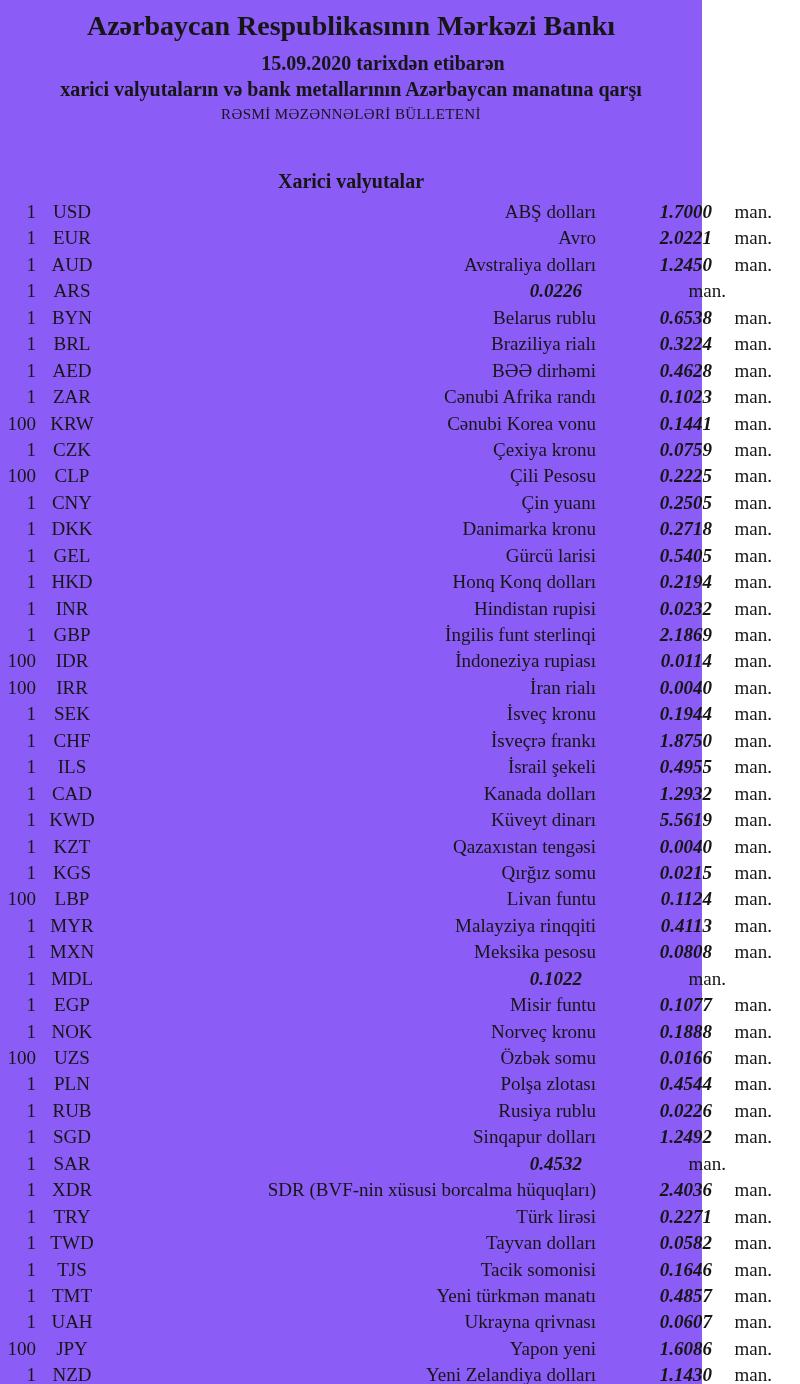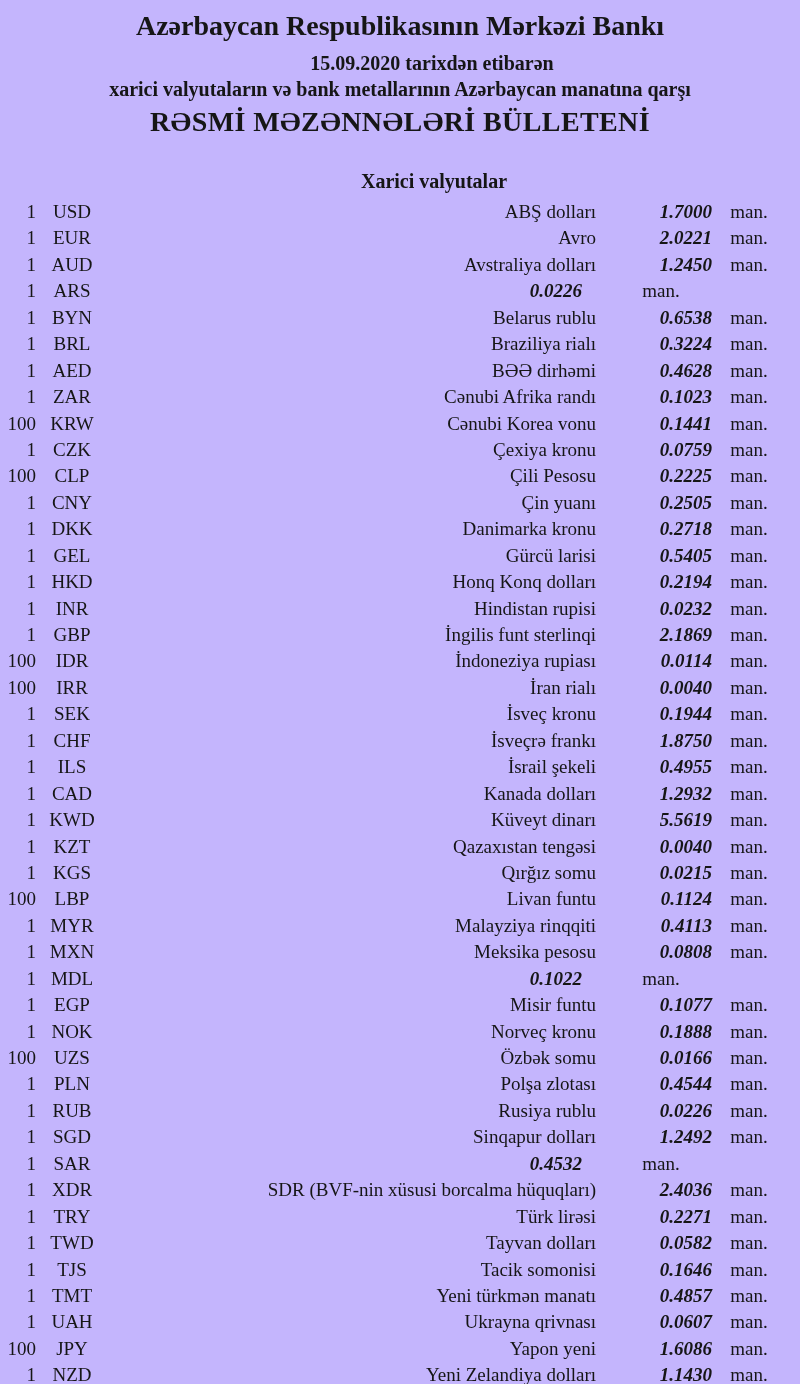--- a/index.html
+++ b/index.html
@@ -3,45 +3,45 @@
 <meta charset="utf-8">
 <style>
   html, body { margin: 0; padding: 0; }
   body {
     width: 800px; height: 1384px;
     background: #ffffff;
     color: #161616;
     font-family: "Liberation Serif", "DejaVu Serif", serif;
     overflow: hidden;
   }
-  .page { position: relative; width: 800px; height: 1384px; background: #c4b5fd; }
+  .page { position: relative; width: 702px; height: 1384px; background: #8b5cf6; }
 
   .center-line { position: absolute; left: 0; width: 100%; text-align: center; white-space: nowrap; }
   .h-title    { top: 10px;  font-size: 28px; font-weight: bold; }
   .h-date     { top: 52px;  font-size: 20px; font-weight: bold; padding-left: 32px; }
   .h-subject  { top: 78px;  font-size: 20px; font-weight: bold; }
-  .h-bulletin { top: 106px; font-size: 28px; font-weight: bold; letter-spacing: 0.4px; }
-  .section-title { top: 170px; font-size: 20px; font-weight: bold; margin-left: 34px; }
+  .h-bulletin { top: 106px; font-size: 15px; font-weight: normal; letter-spacing: 0.4px; }
+  .section-title { top: 170px; font-size: 20px; font-weight: bold; }
 
   .rates-table { position: absolute; top: 199px; left: 0; width: 800px; }
   .rate-row {
     display: grid;
     grid-template-columns: 36px 72px 1fr 130px 46px;
     box-sizing: border-box;
     padding-right: 28px;
     height: 26.45px;
     line-height: 26.45px;
     font-size: 19px;
     white-space: nowrap;
   }
   .cell-qty  { text-align: right; }
   .cell-code { text-align: center; }
   .cell-name { text-align: right; padding-left: 3px; overflow: hidden; }
   .cell-rate { text-align: right; font-weight: bold; font-style: italic; padding-right: 14px; }
-  .cell-man  { text-align: center; }
+  .cell-man  { text-align: right; }
 </style>
 </head>
 <body>
 
 <div class="page">
   <div class="center-line h-title">Azərbaycan Respublikasının Mərkəzi Bankı</div>
   <div class="center-line h-date">15.09.2020 tarixdən etibarən</div>
   <div class="center-line h-subject">xarici valyutaların və bank metallarının Azərbaycan manatına qarşı</div>
   <div class="center-line h-bulletin">RƏSMİ MƏZƏNNƏLƏRİ BÜLLETENİ</div>
   <div class="center-line section-title">Xarici valyutalar</div>

